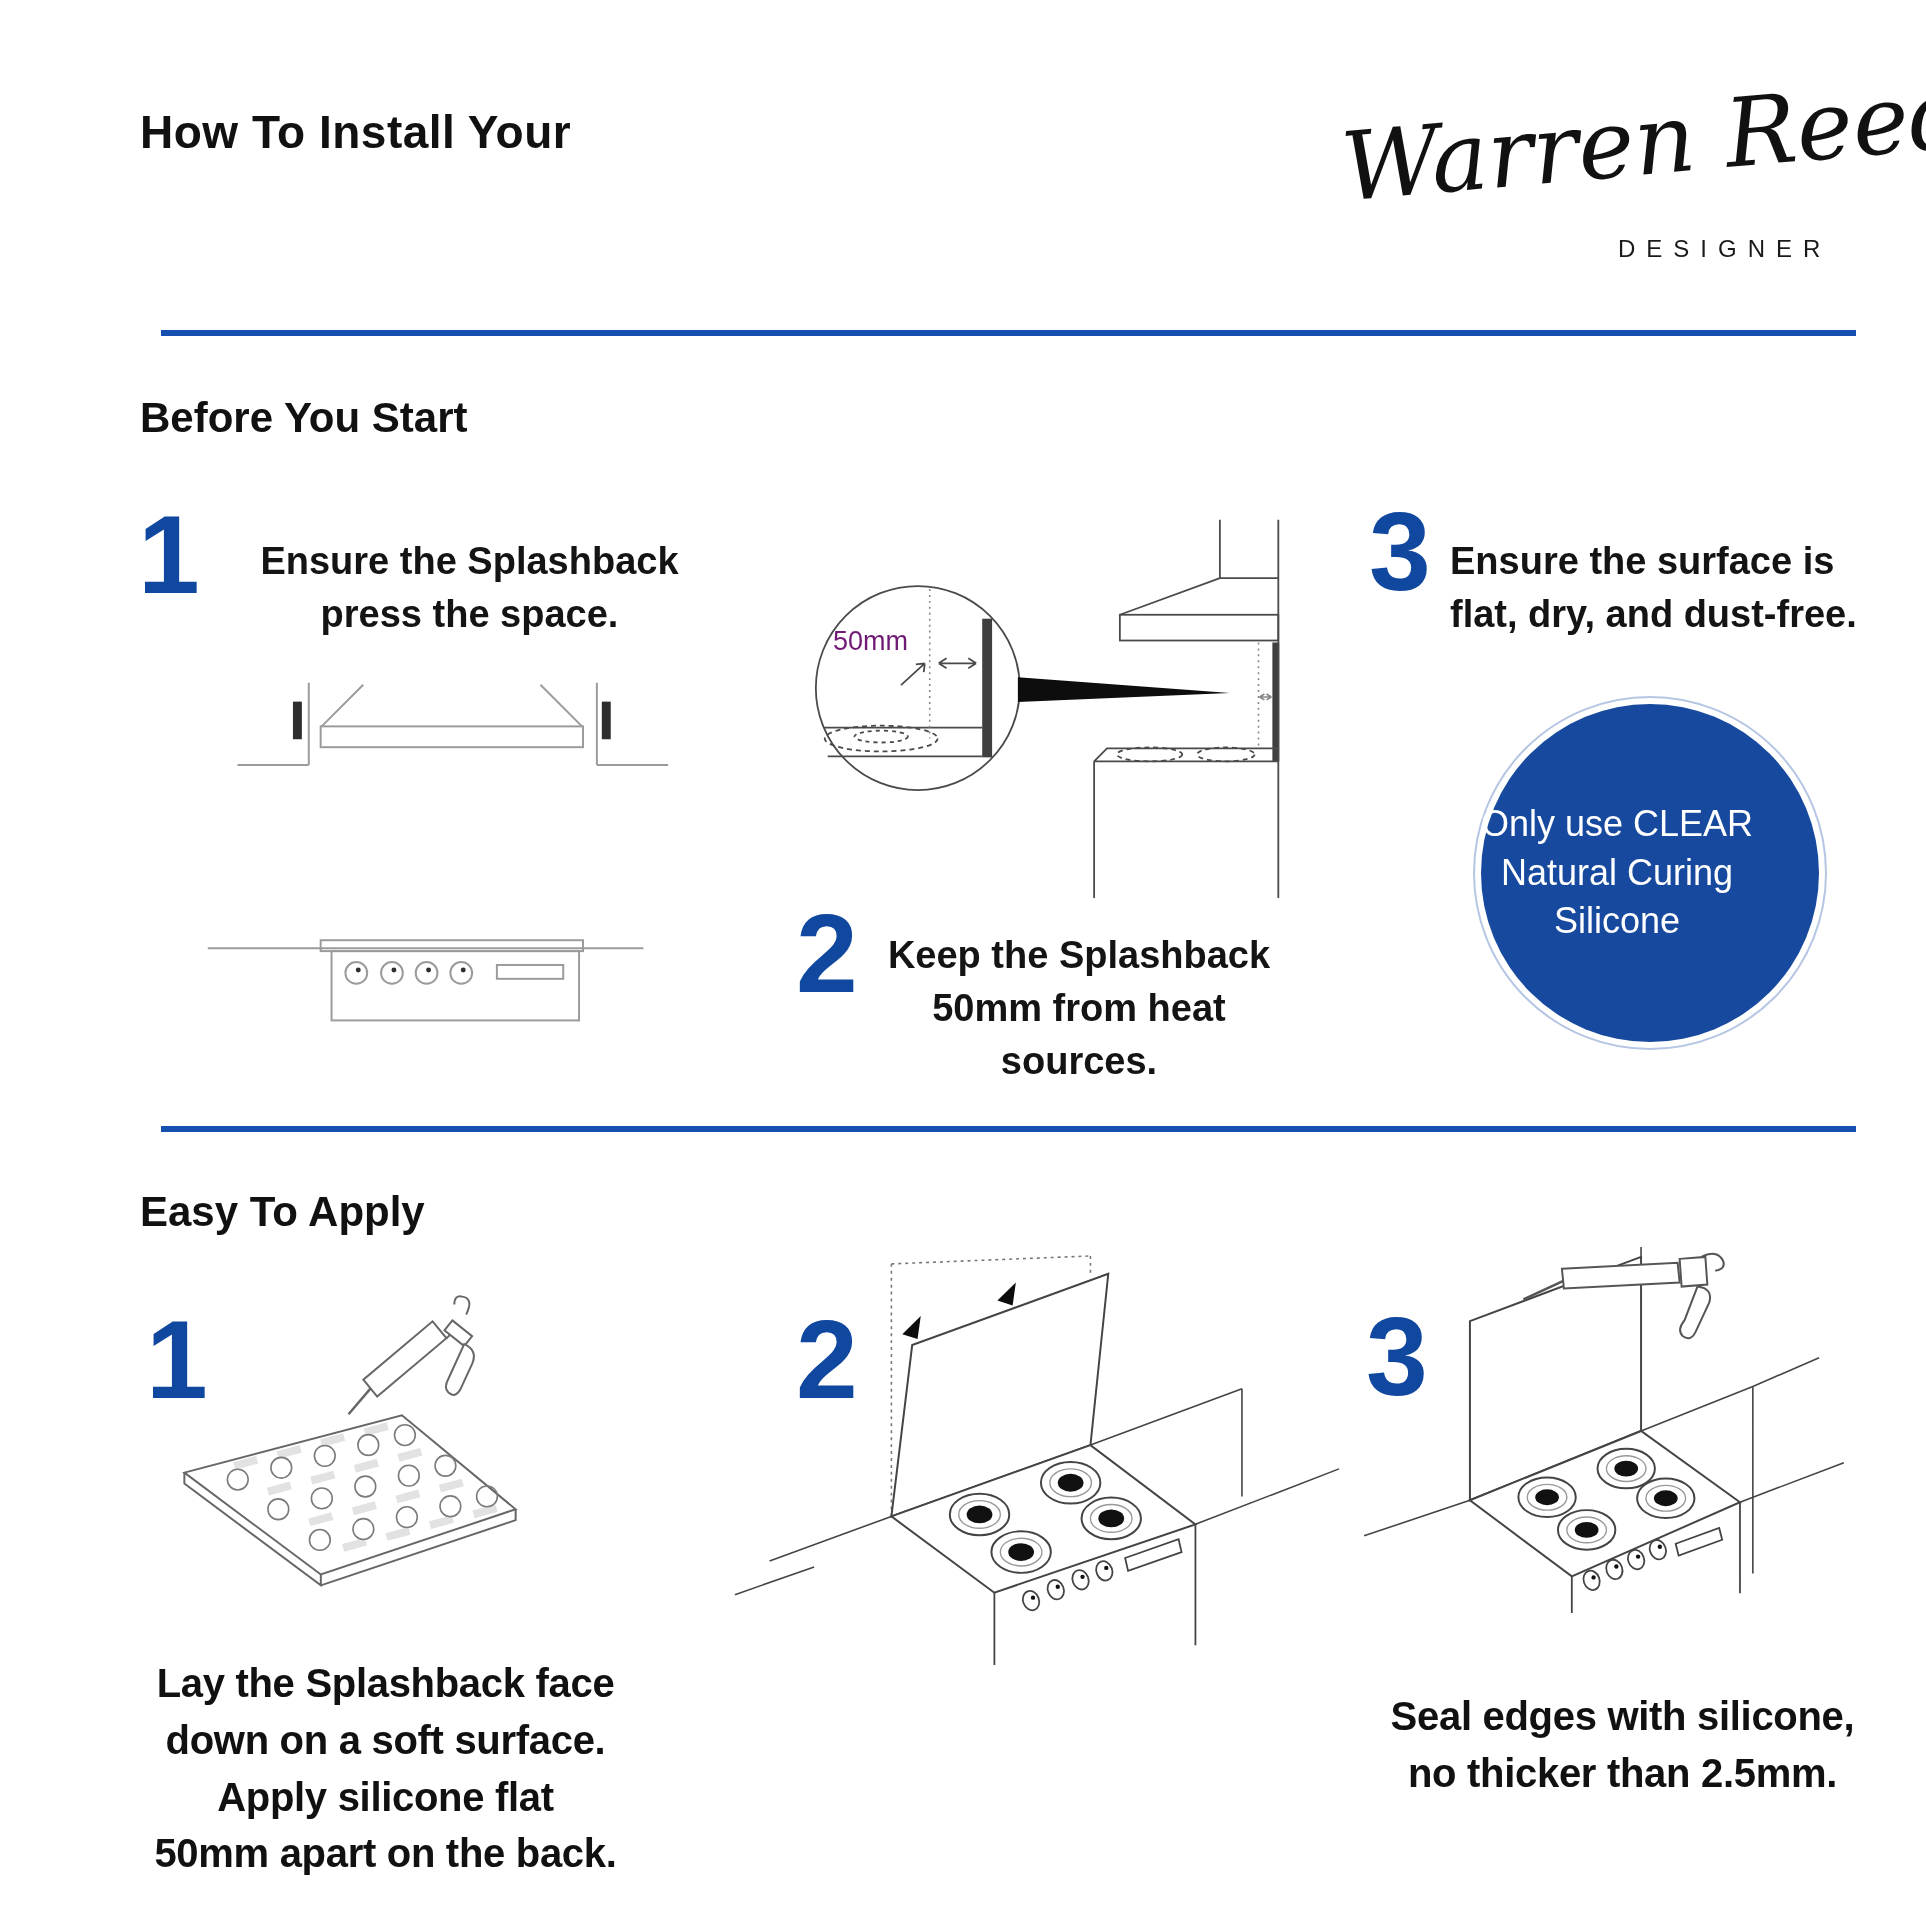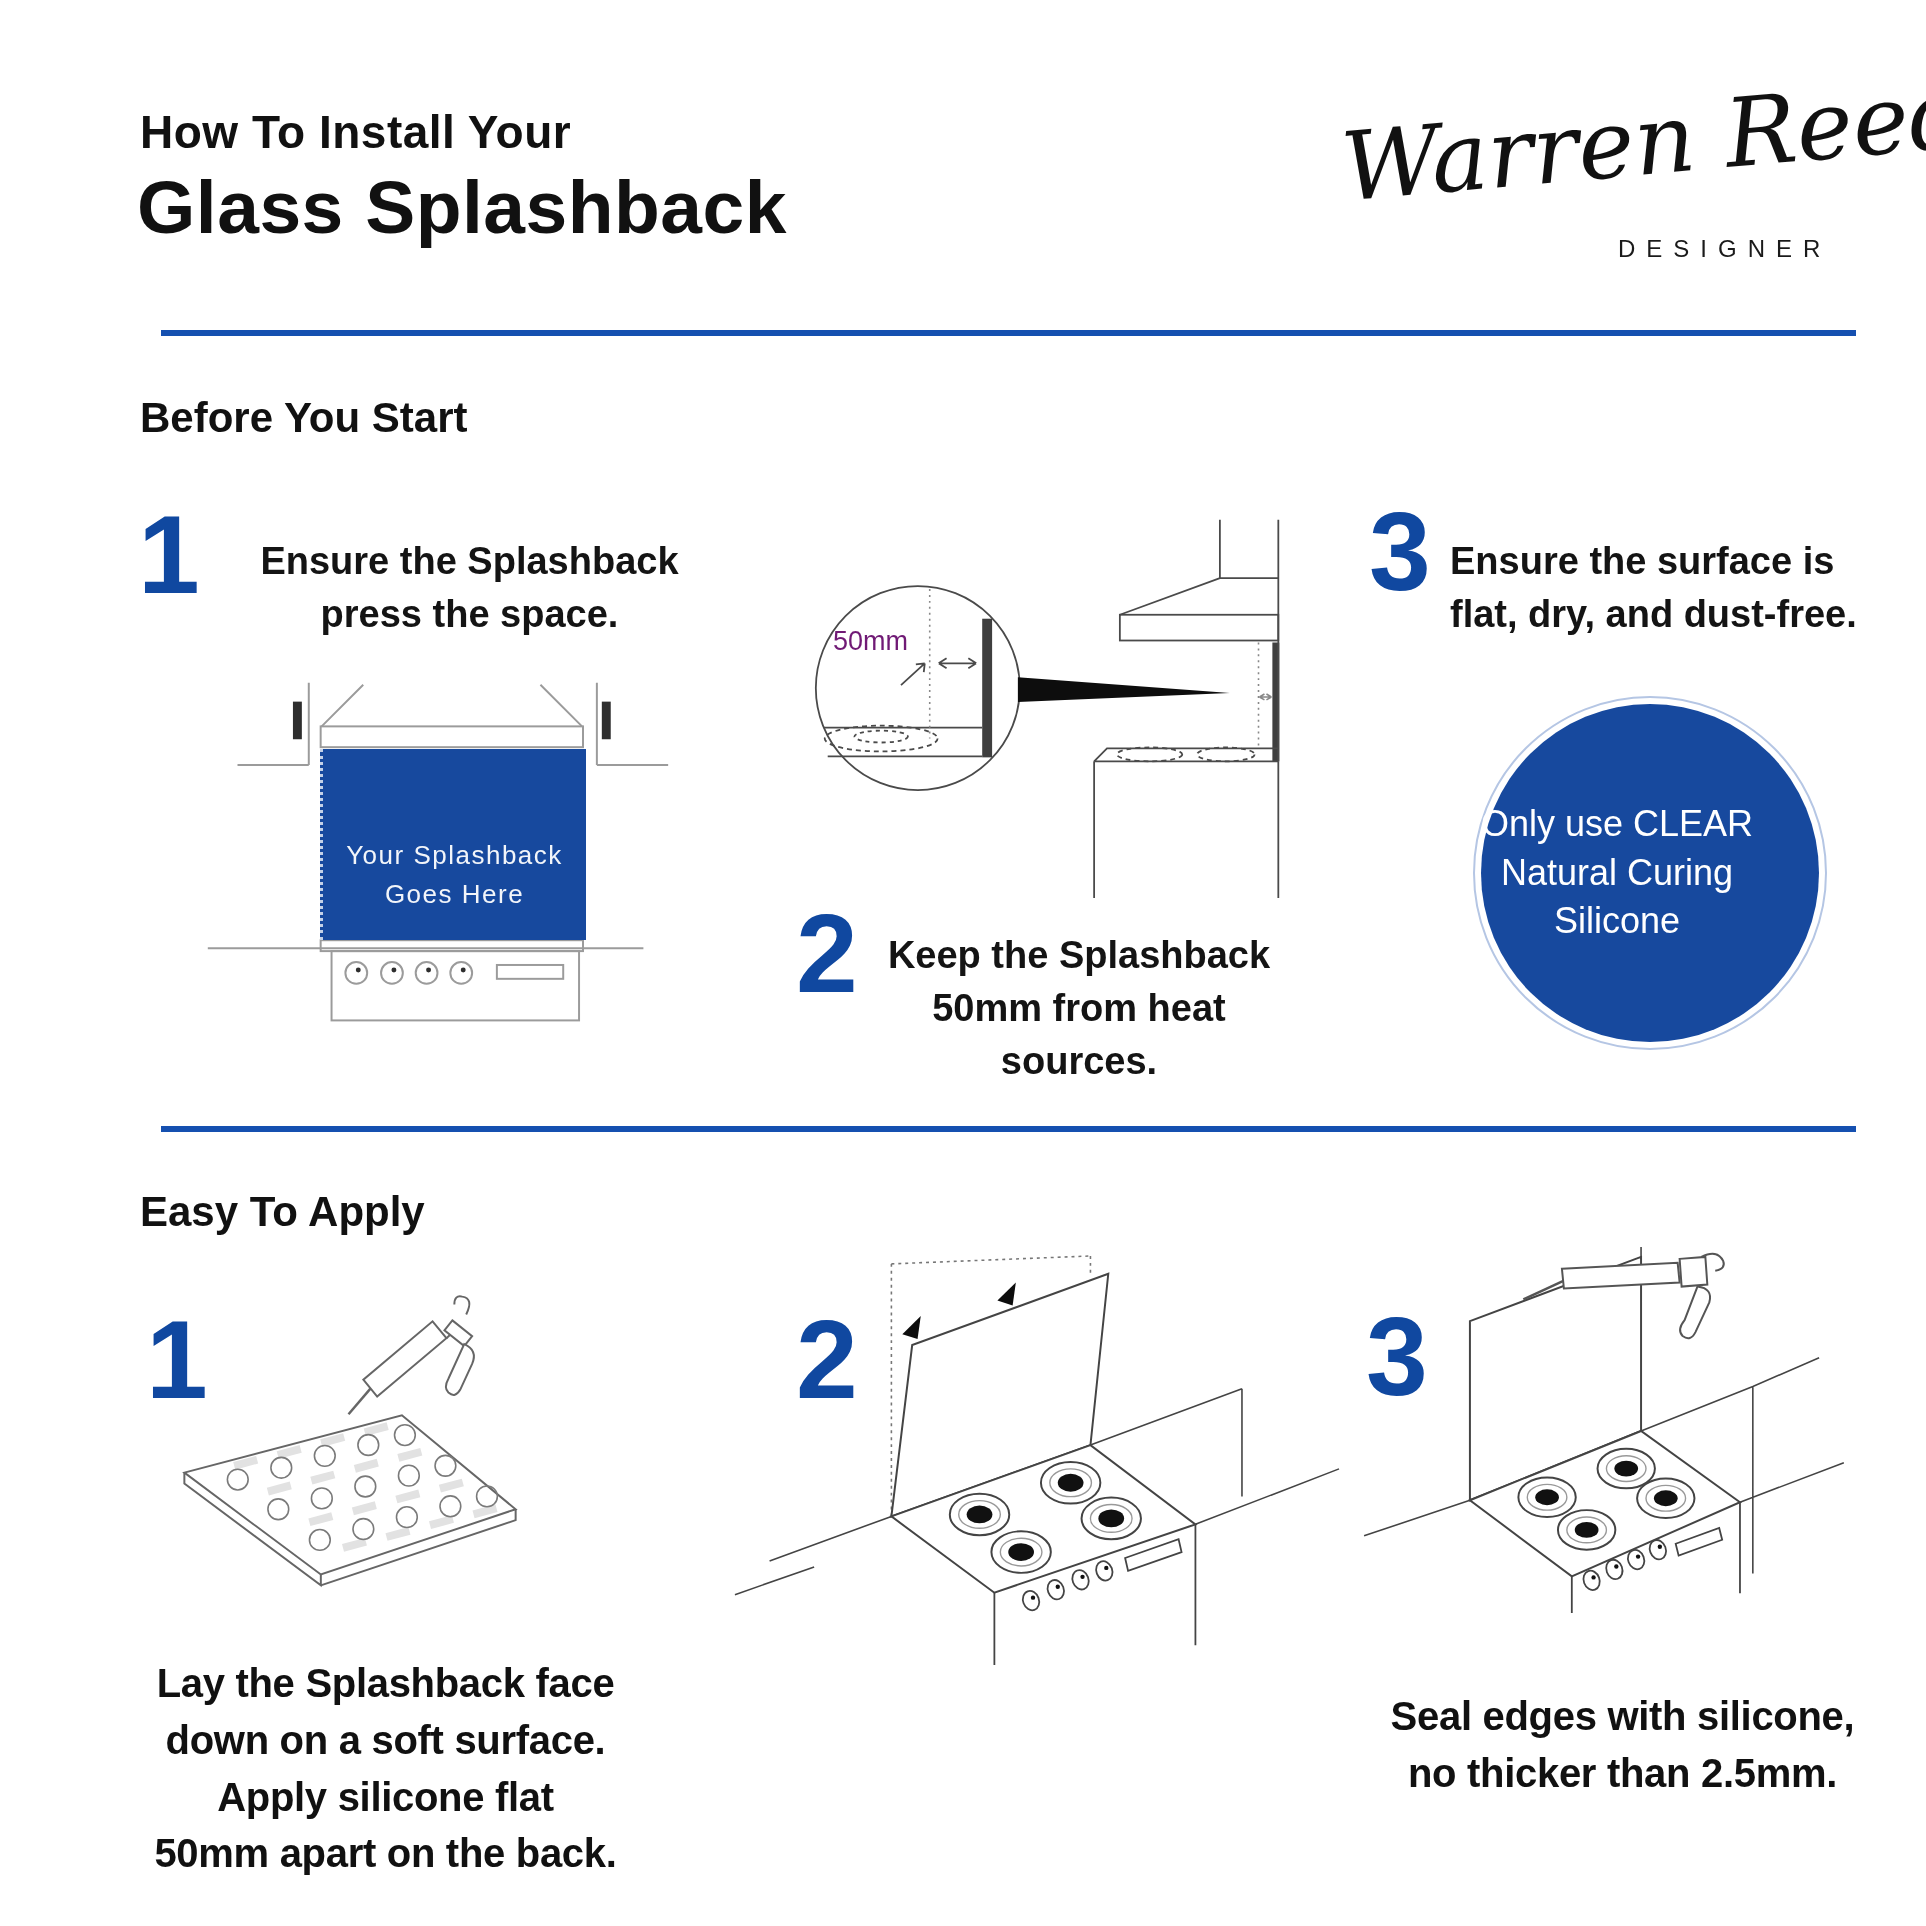--- a/index.html
+++ b/index.html
@@ -31,21 +31,20 @@
   .badge-text{color:#fff;font-size:36px;line-height:1.35;text-align:center;white-space:pre-line;}
   .gap-label{left:789px;top:626px;font-size:27px;color:#701a75;}
   svg{display:block;}
 </style>
 </head>
 <body>
 
 <div class="page">
 
   <div class="abs title1">How To Install Your</div>
-  <div class="abs title2">Glass Splashback</div>
 
   <div class="abs logo">
     <div class="logo-script">Warren Reed</div>
     <div class="logo-sub">DESIGNER</div>
   </div>
 
   <div class="abs divider" style="top:330px"></div>
 
   <div class="abs h2" style="top:394px">Before You Start</div>
 
@@ -71,24 +70,20 @@
       </g>
       <g fill="#2e2e2e">
         <rect x="111" y="37" width="9" height="38"></rect>
         <rect x="423" y="37" width="9" height="38"></rect>
         <circle cx="177" cy="308" r="2.5"></circle>
           <circle cx="213" cy="308" r="2.5"></circle>
         <circle cx="248" cy="308" r="2.5"></circle>
           <circle cx="283" cy="308" r="2.5"></circle>
       </g>
     </svg>
-  </div>
-  <div class="abs blue-rect">
-    <div class="blue-rect-text">Your Splashback
-Goes Here</div>
   </div>
 
   <div class="abs" style="left:738px;top:487px;width:545px;height:411px">
     <svg width="545" height="411" viewBox="0 0 550 415">
       <g stroke="#4a4a4a" fill="none" stroke-width="1.8">
         <circle cx="137" cy="203" r="103"></circle>
         <path d="M42,243 H202 M46,272 H202"></path>
         <ellipse cx="100" cy="254" rx="57" ry="13" stroke-dasharray="5,4"></ellipse>
         <ellipse cx="100" cy="252" rx="27" ry="6" stroke-dasharray="4,4"></ellipse>
         <path d="M120,200 L144,178 M144,178 l-9,1 M144,178 l-1,9"></path>

